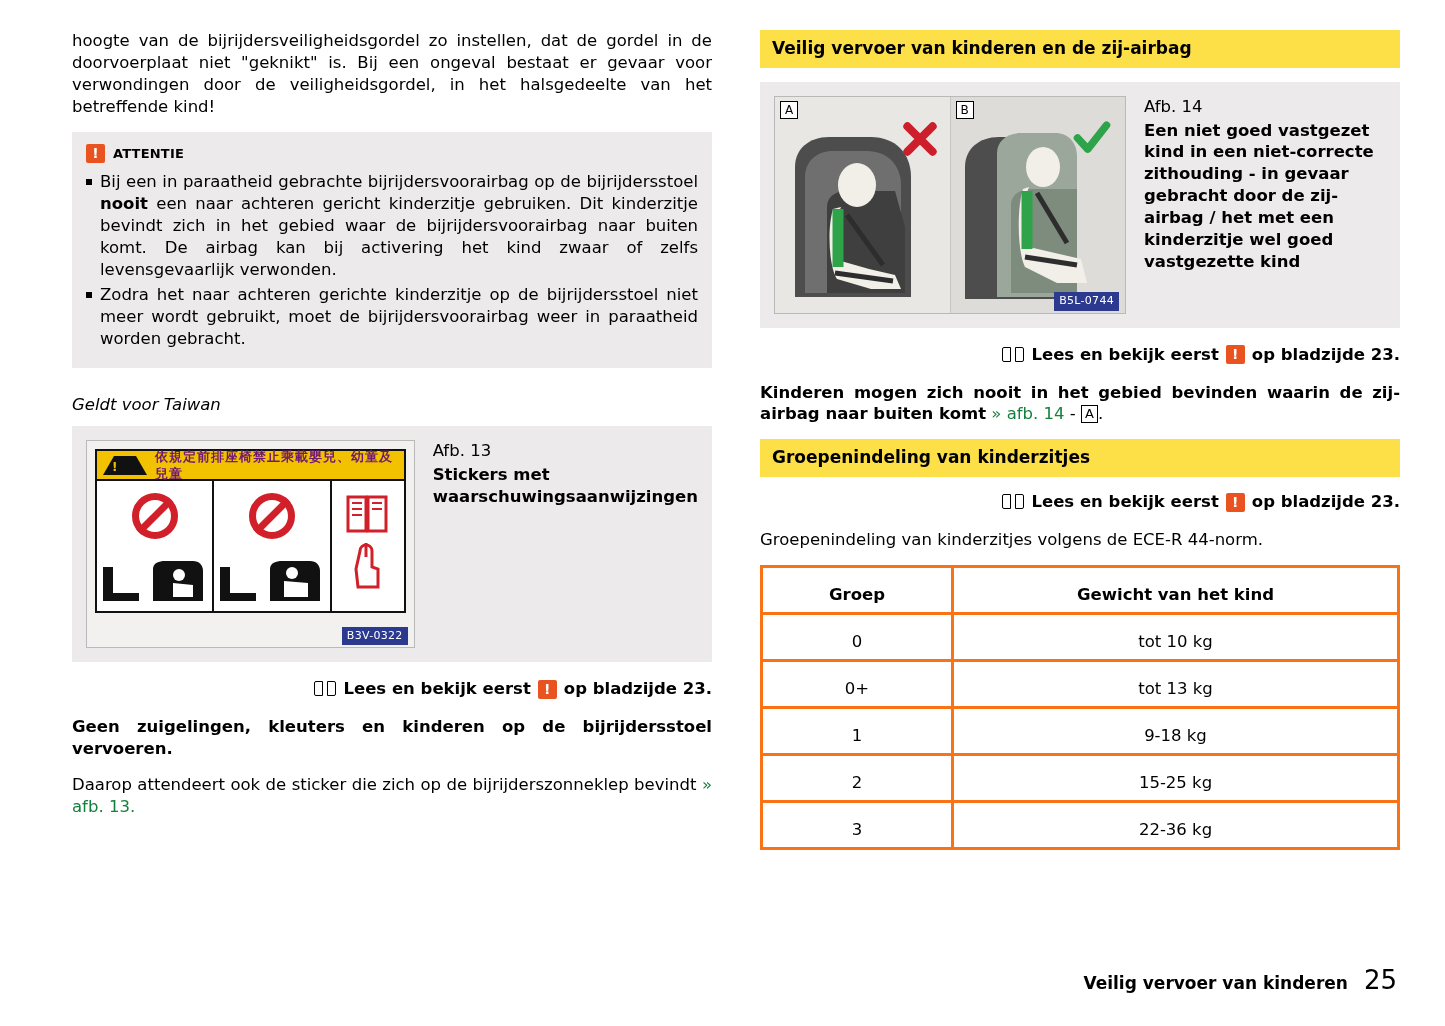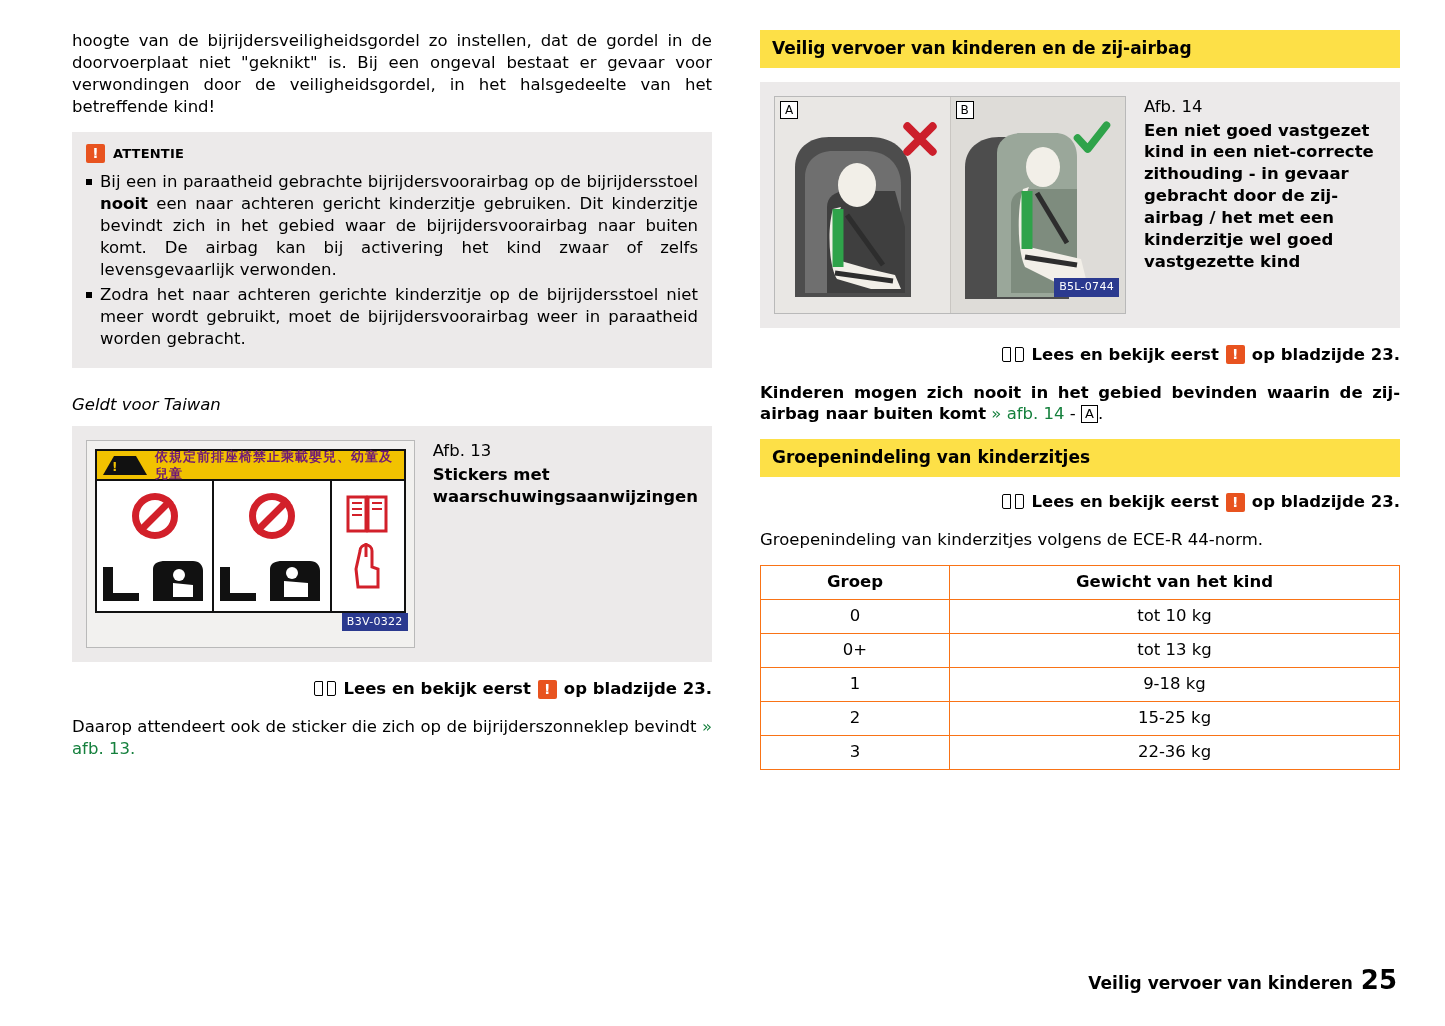--- a/index.html
+++ b/index.html
@@ -117,21 +117,21 @@
   }
   .fig-caption .num {
     margin-bottom: 2px;
   }
   .fig-caption .title {
     font-weight: bold;
   }
   .img-code {
     position: absolute;
     right: 6px;
-    bottom: 16px;
+    bottom: 2px;
     background: #2b3a8f;
     color: #fff;
     font-size: 11px;
     padding: 2px 5px;
     letter-spacing: .3px;
     font-family: "DejaVu Sans", sans-serif;
   }
   
   .ref-line {
     font-size: 16.5px;
@@ -179,45 +179,45 @@
     font-weight: normal;
   }
   
   table.groups {
     border-collapse: collapse;
     width: 100%;
     font-size: 16.5px;
     margin-top: 4px;
   }
   table.groups th, table.groups td {
-    border: 1px solid #f97316;
+    border: 3px solid #f97316;
     text-align: center;
-    padding: 5px 4px 6px 4px;
+    padding: 16px 4px 6px 4px;
   }
   table.groups th {
     font-weight: bold;
   }
   table.groups td.col-left, table.groups th.col-left {
     width: 180px;
   }
   
   .footer {
     position: absolute;
     right: 48px;
     bottom: 28px;
     display: flex;
     align-items: baseline;
-    gap: 8px;
+    gap: 16px;
   }
   .footer-title {
     font-weight: bold;
     font-size: 17px;
   }
   .footer-page {
-    font-weight: bold;
+    font-weight: normal;
     font-size: 26px;
   }
   
   .sticker {
     width: 342px;
     height: 208px;
     background: #f2f1ef;
     border: 1px solid #b9b9b9;
     position: relative;
     box-sizing: border-box;
@@ -435,20 +435,21 @@
         </div>
       </div>
 
       <div class="ref-line">
         <span class="book-icon"></span>
         <span>Lees en bekijk eerst</span>
         <span class="warn-icon">!</span>
         <span>op bladzijde 23.</span>
       </div>
 
+      <p class="body-text bold">Geen zuigelingen, kleuters en kinderen op de bijrijdersstoel vervoeren.</p>
 
       <p class="body-text">
         <span>Daarop attendeert ook de sticker die zich op de bijrijderszonneklep bevindt</span>
         <span class="green">» afb. 13.</span>
       </p>
     </div>
 
     <div class="col">
 
       <div class="sec-head light">Veilig vervoer van kinderen en de zij-airbag</div>

